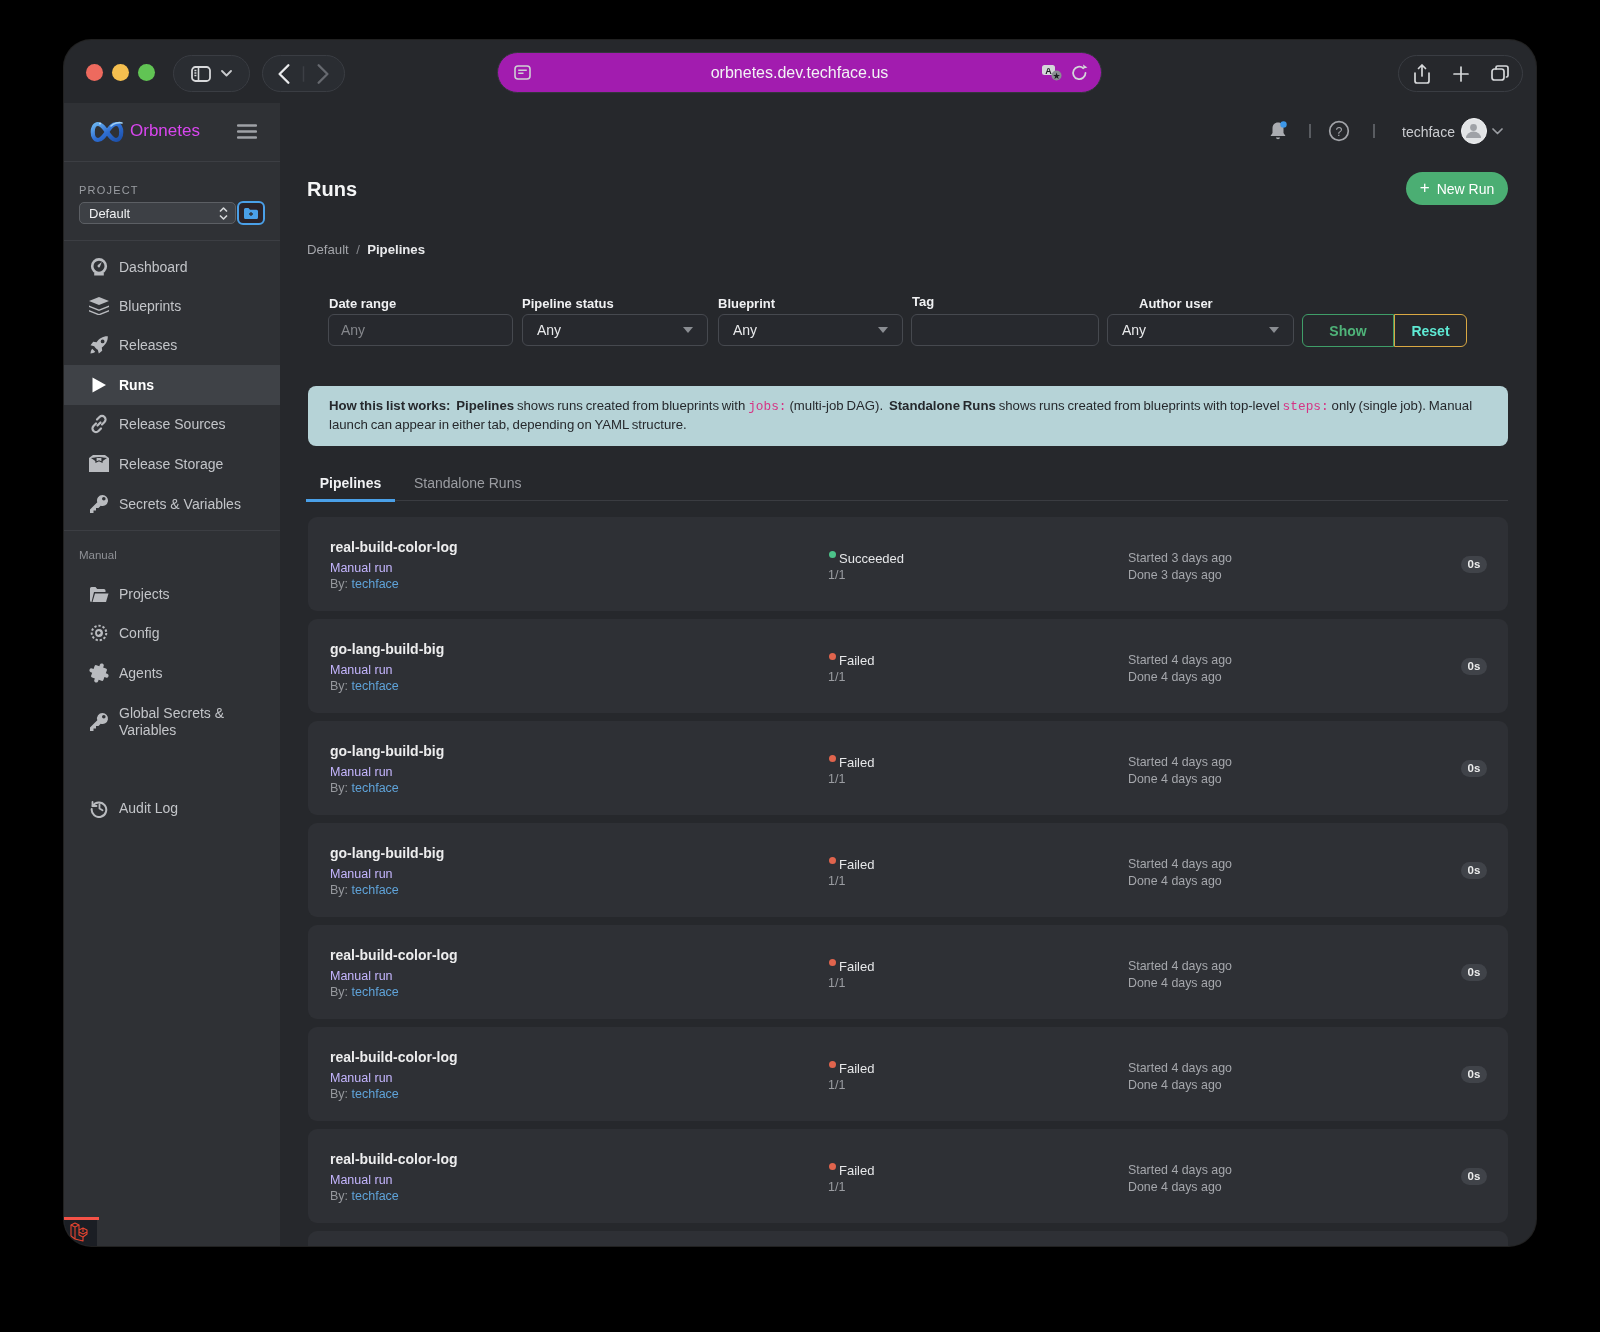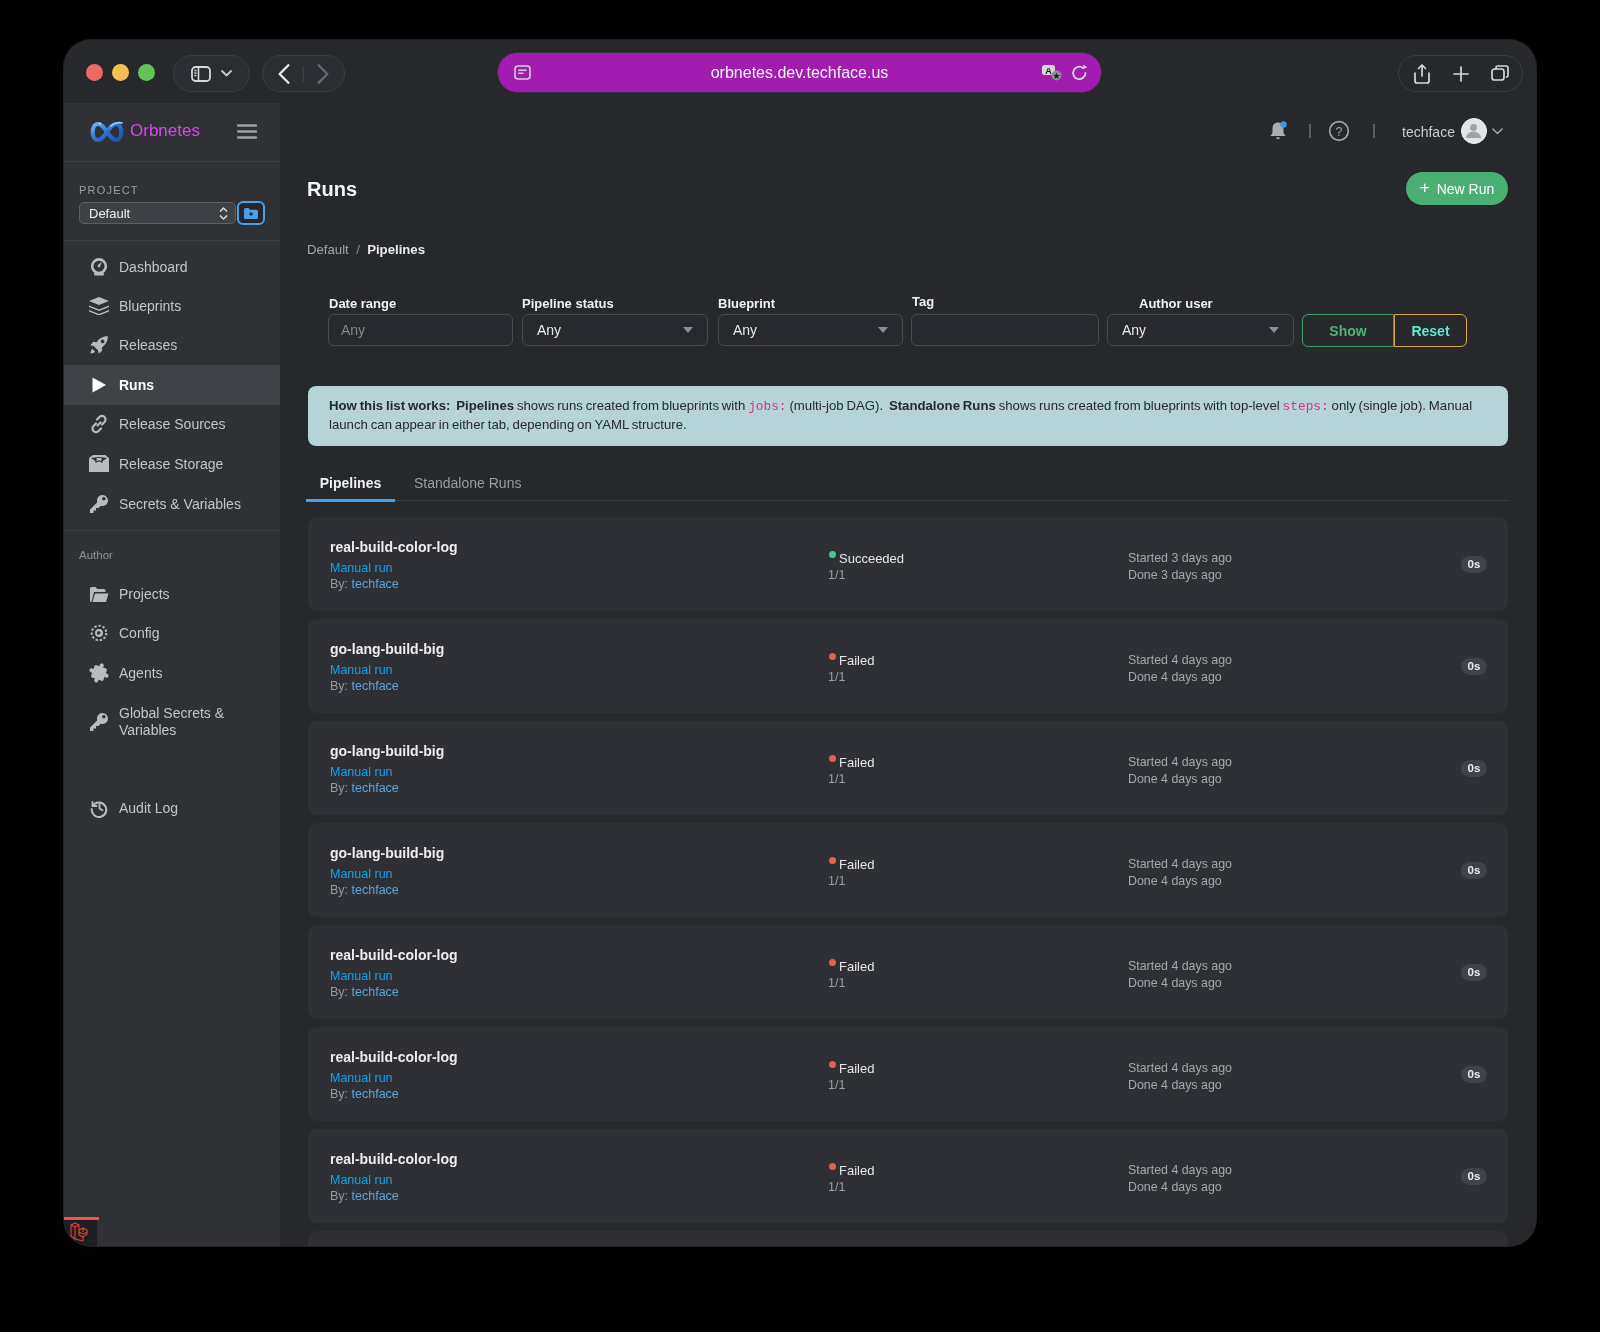--- a/index.html
+++ b/index.html
@@ -32,21 +32,21 @@
   
   #main { position:absolute; left:216px; top:63px; right:0; bottom:0; }
   .filterlbl { position:absolute; color:#f0f1f3; font-size:13px; font-weight:bold; }
   .finput { position:absolute; top:211px; height:32px; background:#27292e;
     border:1px solid #46494f; border-radius:6px; display:flex; align-items:center;
     font-size:14px; }
   .card { position:absolute; left:28px; width:1200px; height:94px;
     background:#2e3035; border-radius:9px; }
   .cname { position:absolute; left:22px; top:22px; font-size:14px; font-weight:bold;
     color:#ededee; }
-  .cmanual { position:absolute; left:22px; top:44px; font-size:12.5px; color:#0ea5e9; }
+  .cmanual { position:absolute; left:22px; top:44px; font-size:12.5px; color:#c4b5fd; }
   .cby { position:absolute; left:22px; top:60px; font-size:12.5px; color:#96989d; }
   .cby a { color:#5fa3d9; text-decoration:none; font-weight:500; }
   .cdot { position:absolute; left:521px; top:34px; width:7px; height:7px;
     border-radius:50%; }
   .cstatus { position:absolute; left:531px; top:34px; font-size:13px; color:#e6e7e9; }
   .cfrac { position:absolute; left:520px; top:51px; font-size:12.5px; color:#9b9da2; }
   .ctime1 { position:absolute; left:820px; top:34px; font-size:12.4px; color:#a5a7ac; }
   .ctime2 { position:absolute; left:820px; top:51px; font-size:12.4px; color:#a5a7ac; }
   .cbadge { position:absolute; left:1153px; top:39px; width:26px; height:17px;
     background:#404349; border-radius:9px; color:#eceded; font-size:11.5px;
@@ -215,21 +215,21 @@
       </div>
     <div class="navitem" style="top:381px;">
         <span class="ico">
       <svg width="20" height="20" viewBox="0 0 20 20">
             <path d="M13.5 1 a5.5 5.5 0 0 0 -5.2 7.3 L1 15.5 L1 19 L4.5 19 L4.5 16.5 L7 16.5 L7 14 L9.5 14 L11.7 11.7 A5.5 5.5 0 1 0 13.5 1 Z M14.8 6.5 a1.8 1.8 0 1 1 0.01 -3.6 a1.8 1.8 0 0 1 0 3.6 Z" fill="#b9bbbf" fill-rule="evenodd"></path>
           </svg>
     </span>
         <span class="lbl">Secrets &amp; Variables</span>
       </div>
     <div class="sdiv" style="top:427px;"></div>
-    <div class="abs" style="left:15px; top:446px; font-size:11.5px; color:#8f9196;">Author</div>
+    <div class="abs" style="left:15px; top:446px; font-size:11.5px; color:#8f9196;">Manual</div>
 
     <div class="navitem" style="top:471px;padding-left:31px;">
         <span class="ico">
       <svg width="20" height="17" viewBox="0 0 20 17">
             <path d="M1 2.5 Q1 1 2.5 1 L6.5 1 L8.2 3 L15 3 Q16.5 3 16.5 4.5 L16.5 6 L5 6 L2.5 16 L2.5 16 Q1 16 1 14.5 Z" fill="#b9bbbf"></path>
             <path d="M6 7.5 L19.5 7.5 L17 16 L3.5 16 Z" fill="#b9bbbf"></path>
           </svg>
     </span>
         <span class="lbl">Projects</span>
       </div>

